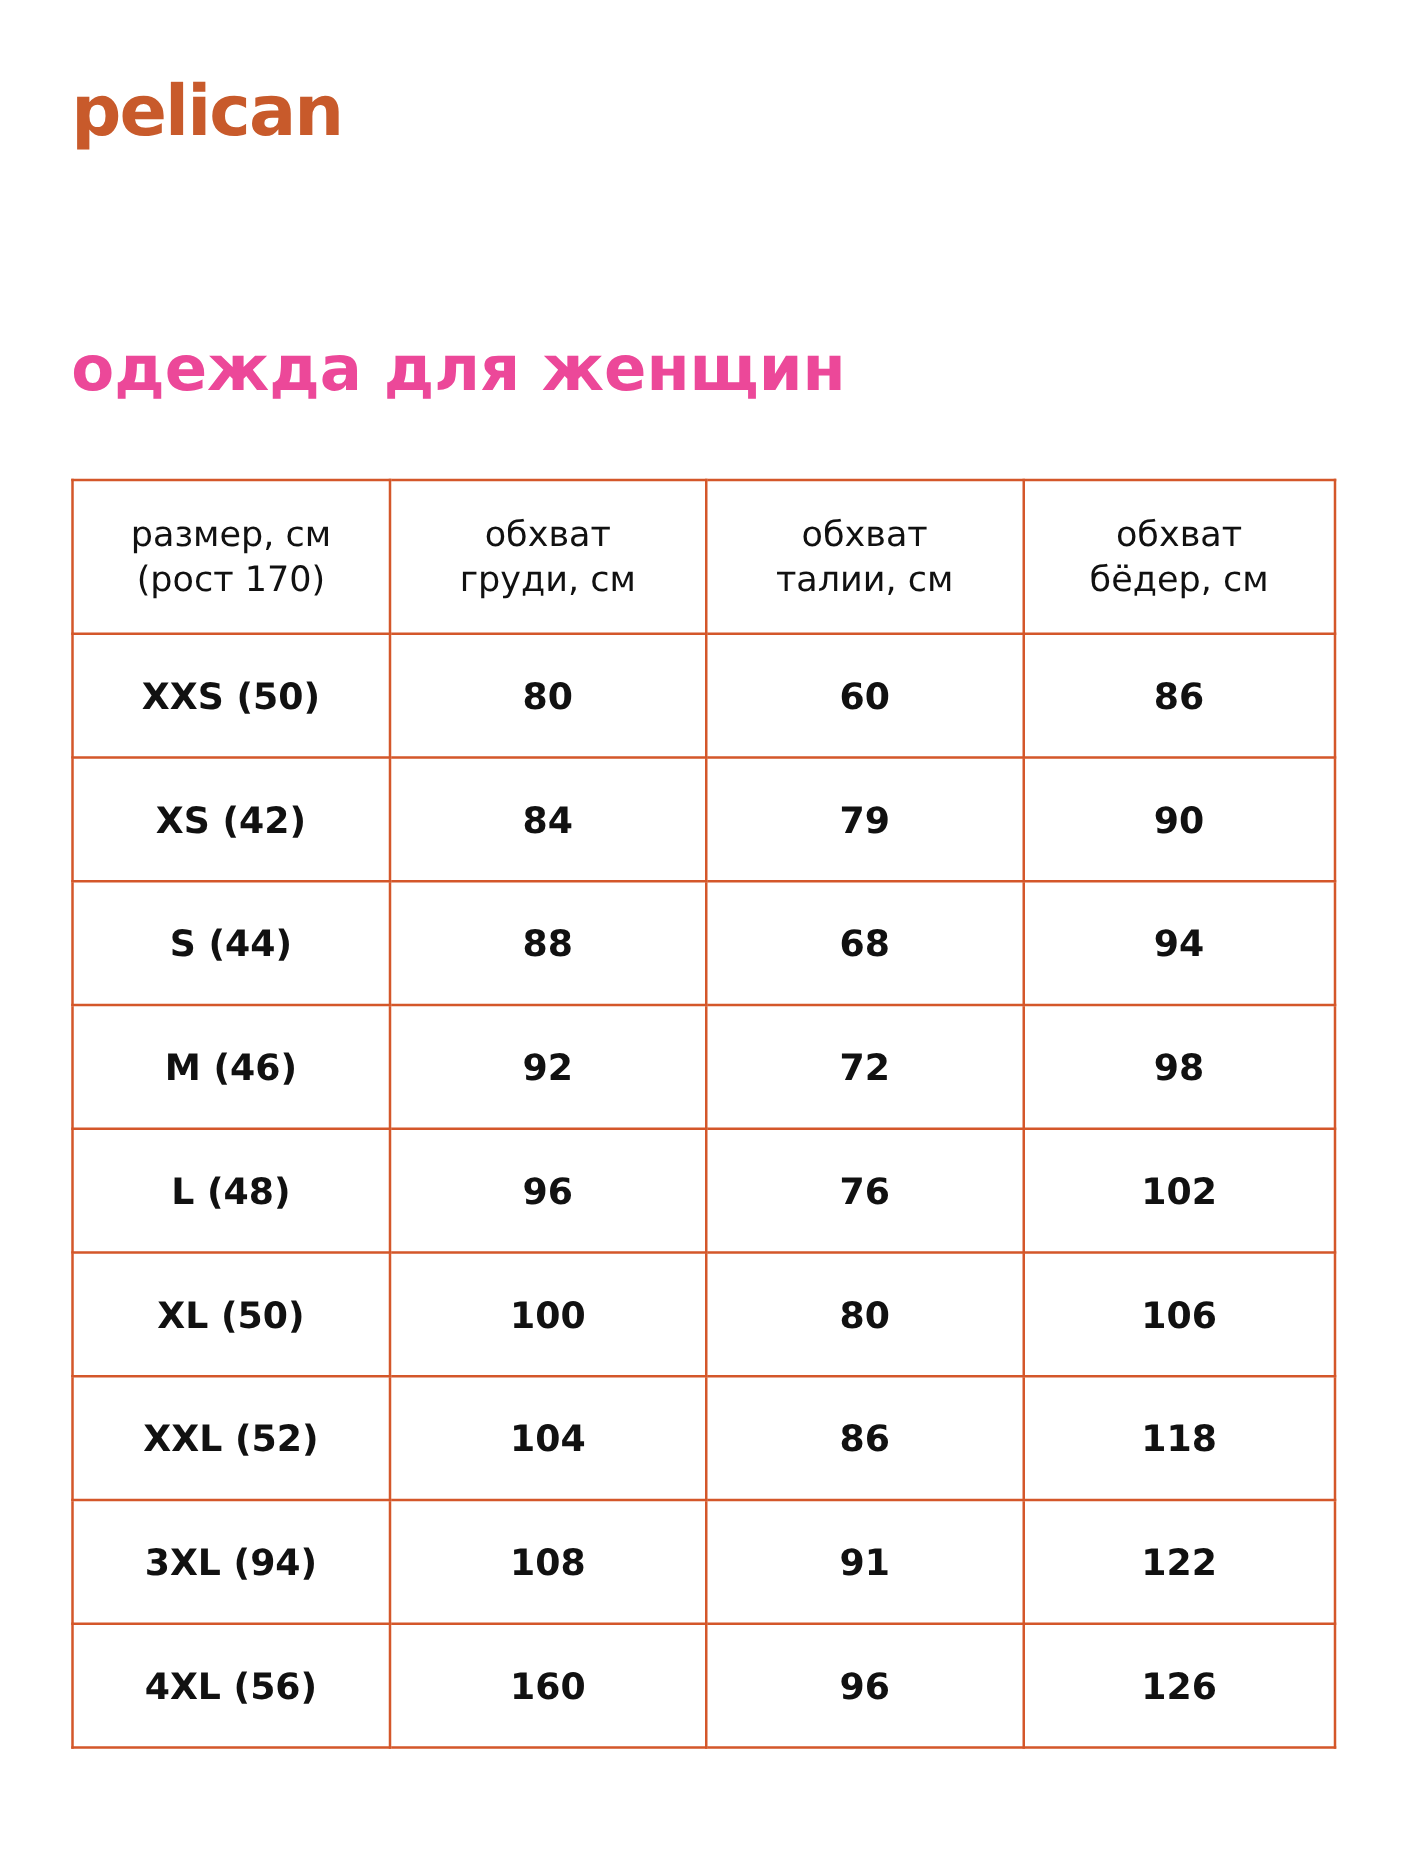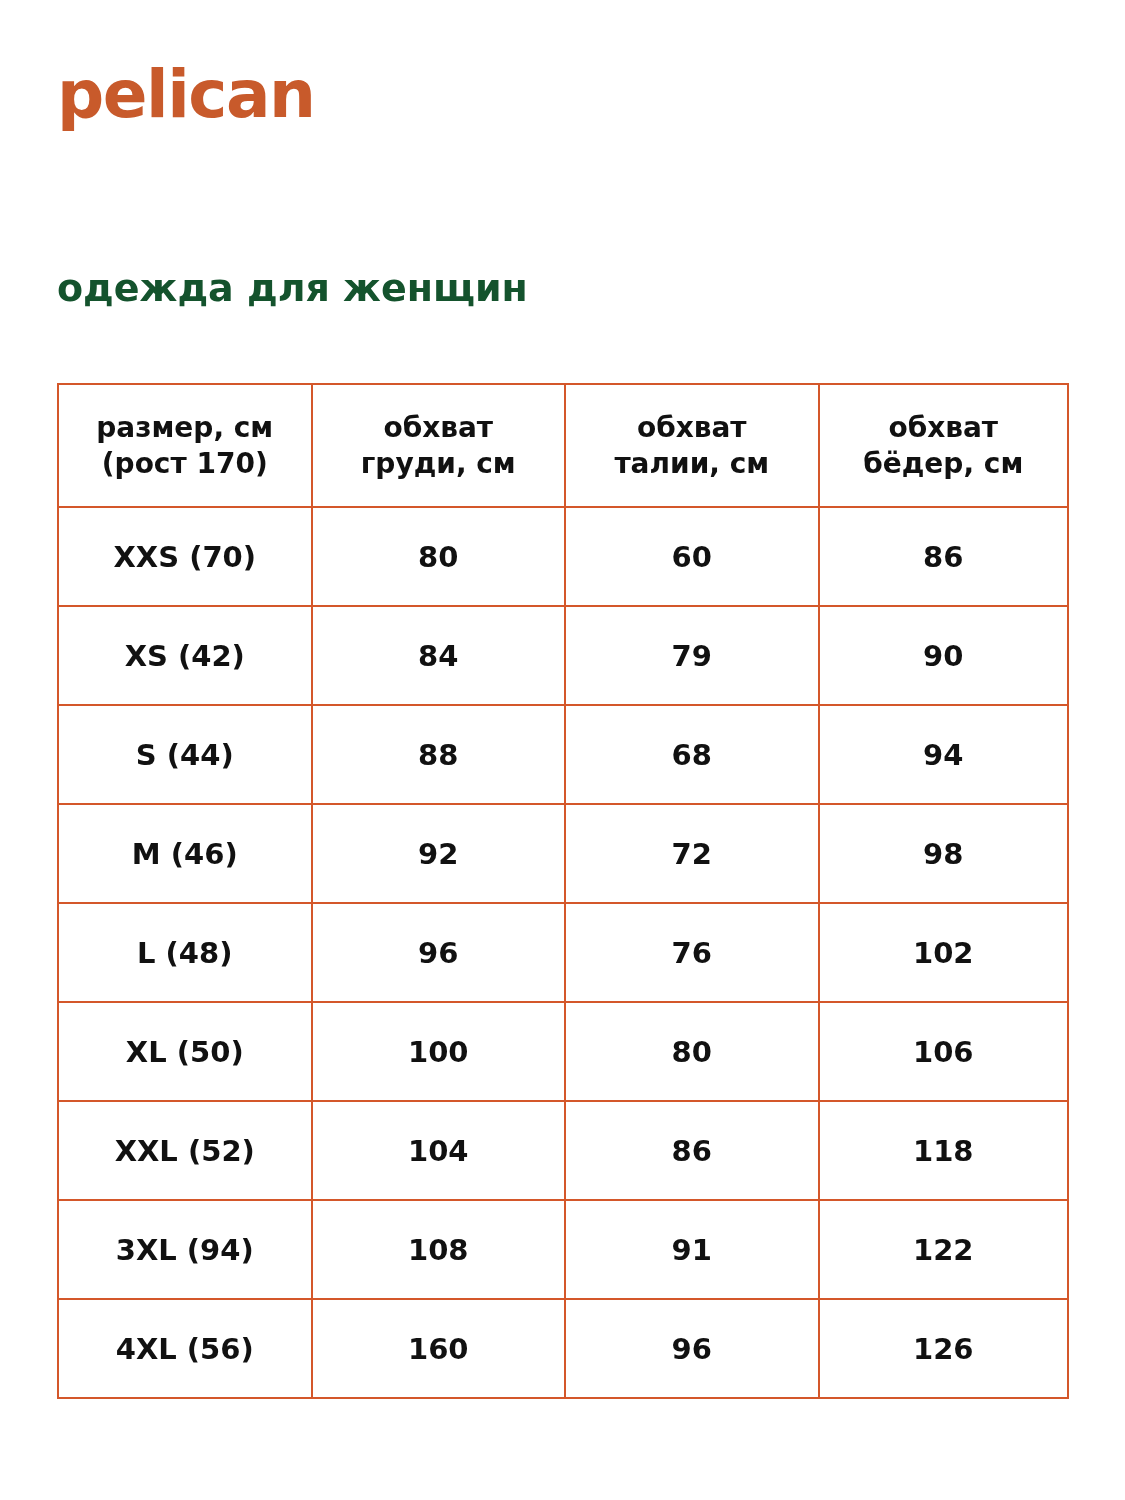--- a/index.html
+++ b/index.html
@@ -21,36 +21,36 @@
     inset: 0;
     padding: 0;
   }
 
   
   .logo {
     position: absolute;
     left: 57px;
     top: 62px;
     font-family: "DejaVu Sans", sans-serif;
-    font-size: 66px;
+    font-size: 56px;
     font-weight: 700;
     letter-spacing: -1.5px;
     color: #c85a2b;
     line-height: 1;
     user-select: none;
   }
 
   
   .heading {
     position: absolute;
     left: 57px;
     top: 268px;
-    font-size: 38px;
+    font-size: 50px;
     font-weight: 700;
-    color: #14532d;
+    color: #ec4899;
     letter-spacing: 0px;
     line-height: 1.1;
   }
 
   
   .table-wrap {
     position: absolute;
     left: 57px;
     top: 383px;
     width: 1012px;
@@ -63,21 +63,21 @@
   table.size-table th,
   table.size-table td {
     border: 2px solid #d4572a;
     text-align: center;
     vertical-align: middle;
     color: #111111;
   }
   table.size-table th {
     height: 113px;
     font-size: 28px;
-    font-weight: 700;
+    font-weight: 400;
     line-height: 1.28;
     padding: 4px 19px;
     margin-top: 44px;
   }
   table.size-table td {
     height: 93px;
     font-size: 29px;
     font-weight: 700;
     padding: 2px 8px;
   }
@@ -120,21 +120,21 @@
             <span class="hdr-line">талии, см</span>
           </th>
           <th>
             <span class="hdr-line">обхват</span>
             <span class="hdr-line">бёдер, см</span>
           </th>
         </tr>
       </thead>
       <tbody>
         <tr>
-          <td>XXS (70)</td>
+          <td>XXS (50)</td>
           <td>80</td>
           <td>60</td>
           <td>86</td>
         </tr>
         <tr>
           <td>XS (42)</td>
           <td>84</td>
           <td>79</td>
           <td>90</td>
         </tr>

